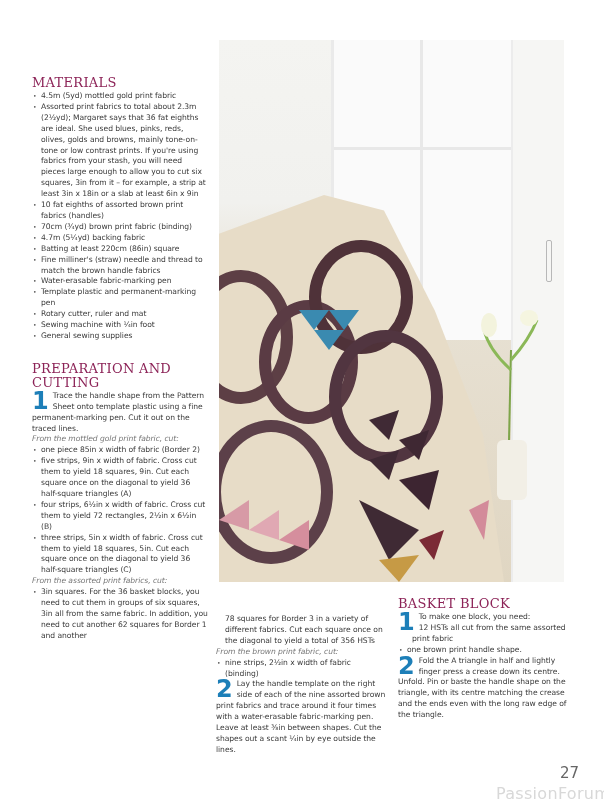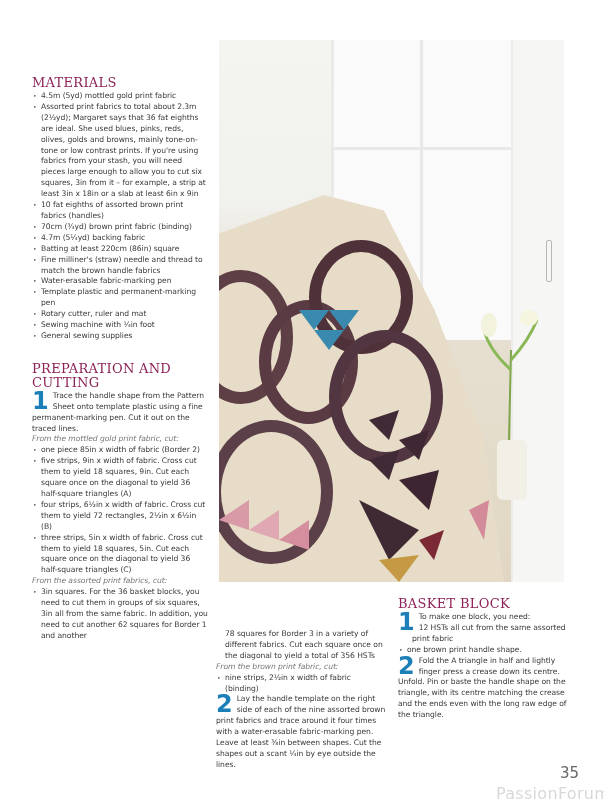--- a/index.html
+++ b/index.html
@@ -1,19 +1,19 @@
 <!DOCTYPE html>
 <html><head>
 <meta charset="utf-8">
 <style>
   html,body{margin:0;padding:0;}
   body{width:604px;height:800px;background:#ffffff;position:relative;overflow:hidden;font-family:"DejaVu Sans",sans-serif;color:#3a3a3a;}
   .col{position:absolute;font-size:7.6px;line-height:10.9px;letter-spacing:-0.05px;}
   .col-left{left:32px;top:76px;width:176px;}
-  .col-mid{left:216px;top:629px;width:170px;}
+  .col-mid{left:216px;top:614px;width:170px;}
   .col-right{left:398px;top:614px;width:170px;}
   h2{font-family:"DejaVu Serif",serif;font-weight:normal;color:#8c2357;font-size:13px;line-height:14px;margin:0 0 1px 0;letter-spacing:0.3px;}
   ul{list-style:none;margin:0;padding:0;}
   li{position:relative;padding-left:9px;}
   li:before{content:"\2022";position:absolute;left:1px;top:0;color:#555;font-size:6px;}
   .sub{font-style:italic;color:#777;}
   .step{position:relative;margin:0;}
   .step .num{float:left;font-size:24px;line-height:20px;color:#1d7fb8;margin:0 4px 0 0;font-family:"DejaVu Sans",sans-serif;font-weight:bold;}
   .photo{position:absolute;left:219px;top:40px;width:345px;height:542px;background:linear-gradient(180deg,#f4f4f1 0%,#f1f1ee 30%,#e8e2d5 45%,#e0d6c2 100%);overflow:hidden;}
   .window{position:absolute;left:112px;top:0;width:180px;height:300px;background:#fafafa;border-left:3px solid #eaeaea;border-right:3px solid #e6e6e6;}
@@ -127,16 +127,16 @@
   <ul>
     <li style="padding-left:14px;" class="nobullet">12 HSTs all cut from the same assorted print fabric</li>
     <li>one brown print handle shape.</li>
   </ul>
   <p class="step">
     <span class="num">2</span>
     <span>Fold the A triangle in half and lightly finger press a crease down its centre. Unfold. Pin or baste the handle shape on the triangle, with its centre matching the crease and the ends even with the long raw edge of the triangle.</span>
   </p>
 </div>
 
-<div class="pagenum">35</div>
+<div class="pagenum">27</div>
 <div class="watermark">PassionForum.ru</div>
 
 <style>.nobullet:before{content:"" !important;}</style>
 
 </body></html>

